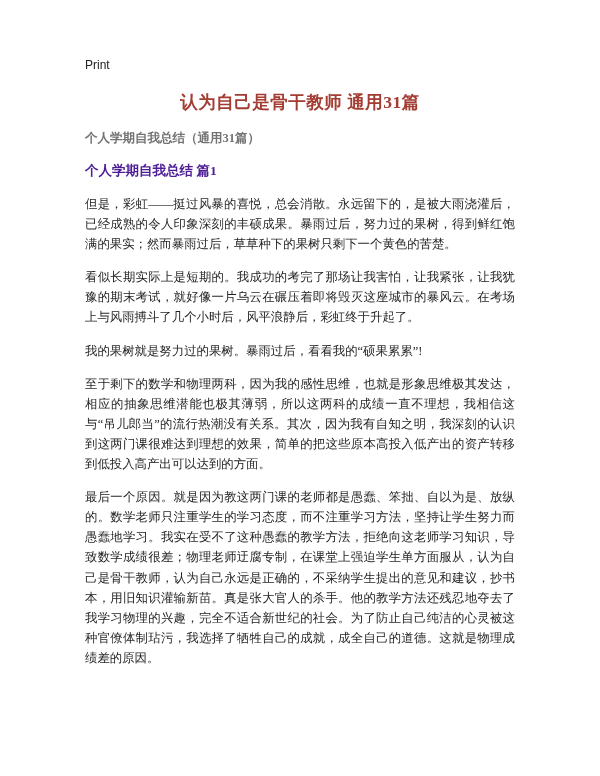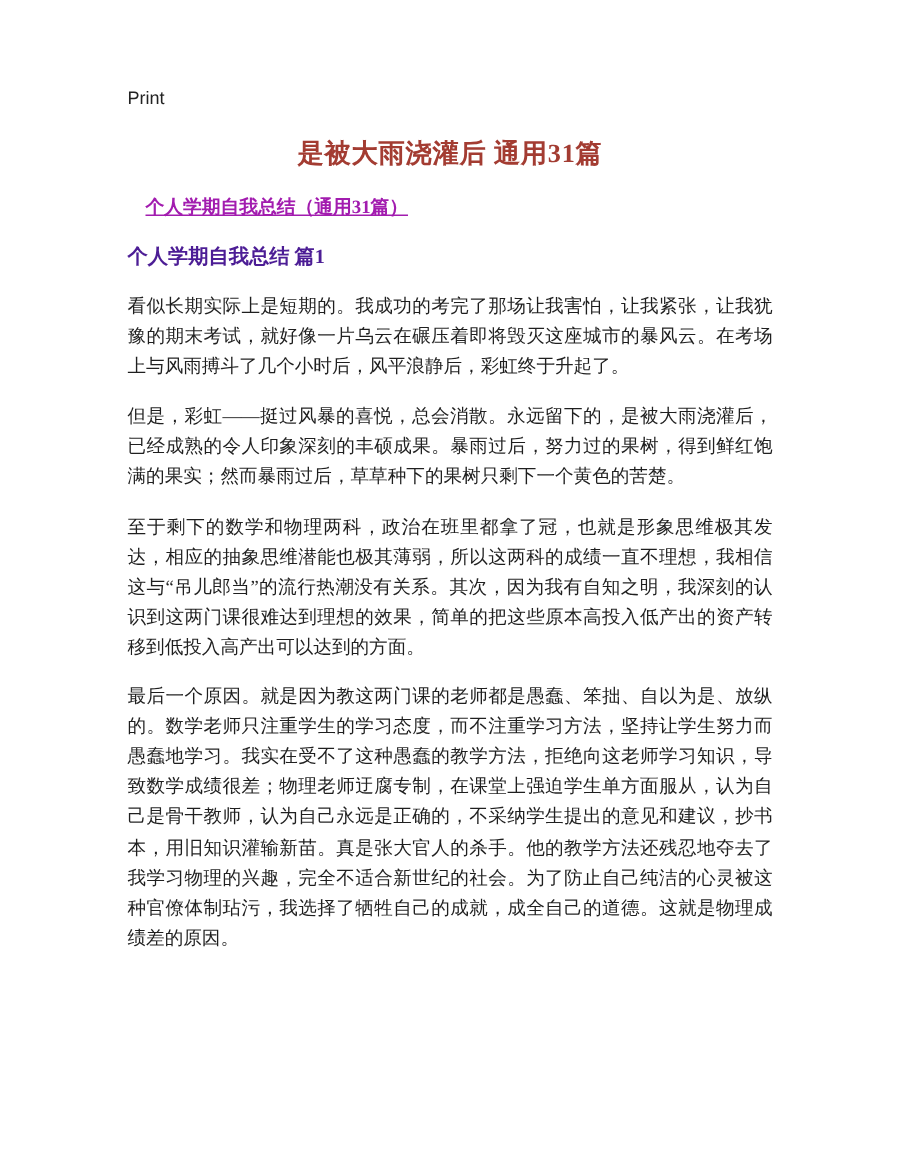--- a/index.html
+++ b/index.html
@@ -34,23 +34,22 @@
     margin: 0 0 16px 0;
     text-align: center;
     font-size: 17.5px;
     font-weight: bold;
     color: #a33c32;
     letter-spacing: 0.5px;
   }
   .subtitle {
     font-size: 12.5px;
     font-weight: bold;
-    color: #a21caf;
-    margin: 0 0 15px 12px;
-    text-decoration: underline;
+    color: #737373;
+    margin: 0 0 15px 0;
   }
   h2.section {
     margin: 0 0 14px 0;
     font-size: 13.5px;
     font-weight: bold;
     color: #4c1d95;
   }
   .body-text p {
     margin: 0 0 13px 0;
     font-size: 12.4px;
@@ -60,26 +59,27 @@
     word-break: break-all;
   }
 </style>
 </head>
 <body>
 
 <div class="page">
 
   <div class="print-link">Print</div>
 
-  <h1 class="title">是被大雨浇灌后 通用31篇</h1>
+  <h1 class="title">认为自己是骨干教师 通用31篇</h1>
 
   <div class="subtitle">个人学期自我总结（通用31篇）</div>
 
   <h2 class="section">个人学期自我总结 篇1</h2>
 
   <div class="body-text">
+    <p>但是，彩虹——挺过风暴的喜悦，总会消散。永远留下的，是被大雨浇灌后，已经成熟的令人印象深刻的丰硕成果。暴雨过后，努力过的果树，得到鲜红饱满的果实；然而暴雨过后，草草种下的果树只剩下一个黄色的苦楚。</p>
     <p>看似长期实际上是短期的。我成功的考完了那场让我害怕，让我紧张，让我犹豫的期末考试，就好像一片乌云在碾压着即将毁灭这座城市的暴风云。在考场上与风雨搏斗了几个小时后，风平浪静后，彩虹终于升起了。</p>
-    <p>但是，彩虹——挺过风暴的喜悦，总会消散。永远留下的，是被大雨浇灌后，已经成熟的令人印象深刻的丰硕成果。暴雨过后，努力过的果树，得到鲜红饱满的果实；然而暴雨过后，草草种下的果树只剩下一个黄色的苦楚。</p>
-    <p>至于剩下的数学和物理两科，政治在班里都拿了冠，也就是形象思维极其发达，相应的抽象思维潜能也极其薄弱，所以这两科的成绩一直不理想，我相信这与“吊儿郎当”的流行热潮没有关系。其次，因为我有自知之明，我深刻的认识到这两门课很难达到理想的效果，简单的把这些原本高投入低产出的资产转移到低投入高产出可以达到的方面。</p>
+    <p>我的果树就是努力过的果树。暴雨过后，看看我的“硕果累累”!</p>
+    <p>至于剩下的数学和物理两科，因为我的感性思维，也就是形象思维极其发达，相应的抽象思维潜能也极其薄弱，所以这两科的成绩一直不理想，我相信这与“吊儿郎当”的流行热潮没有关系。其次，因为我有自知之明，我深刻的认识到这两门课很难达到理想的效果，简单的把这些原本高投入低产出的资产转移到低投入高产出可以达到的方面。</p>
     <p>最后一个原因。就是因为教这两门课的老师都是愚蠢、笨拙、自以为是、放纵的。数学老师只注重学生的学习态度，而不注重学习方法，坚持让学生努力而愚蠢地学习。我实在受不了这种愚蠢的教学方法，拒绝向这老师学习知识，导致数学成绩很差；物理老师迂腐专制，在课堂上强迫学生单方面服从，认为自己是骨干教师，认为自己永远是正确的，不采纳学生提出的意见和建议，抄书本，用旧知识灌输新苗。真是张大官人的杀手。他的教学方法还残忍地夺去了我学习物理的兴趣，完全不适合新世纪的社会。为了防止自己纯洁的心灵被这种官僚体制玷污，我选择了牺牲自己的成就，成全自己的道德。这就是物理成绩差的原因。</p>
   </div>
 
 </div>
 
 </body></html>

